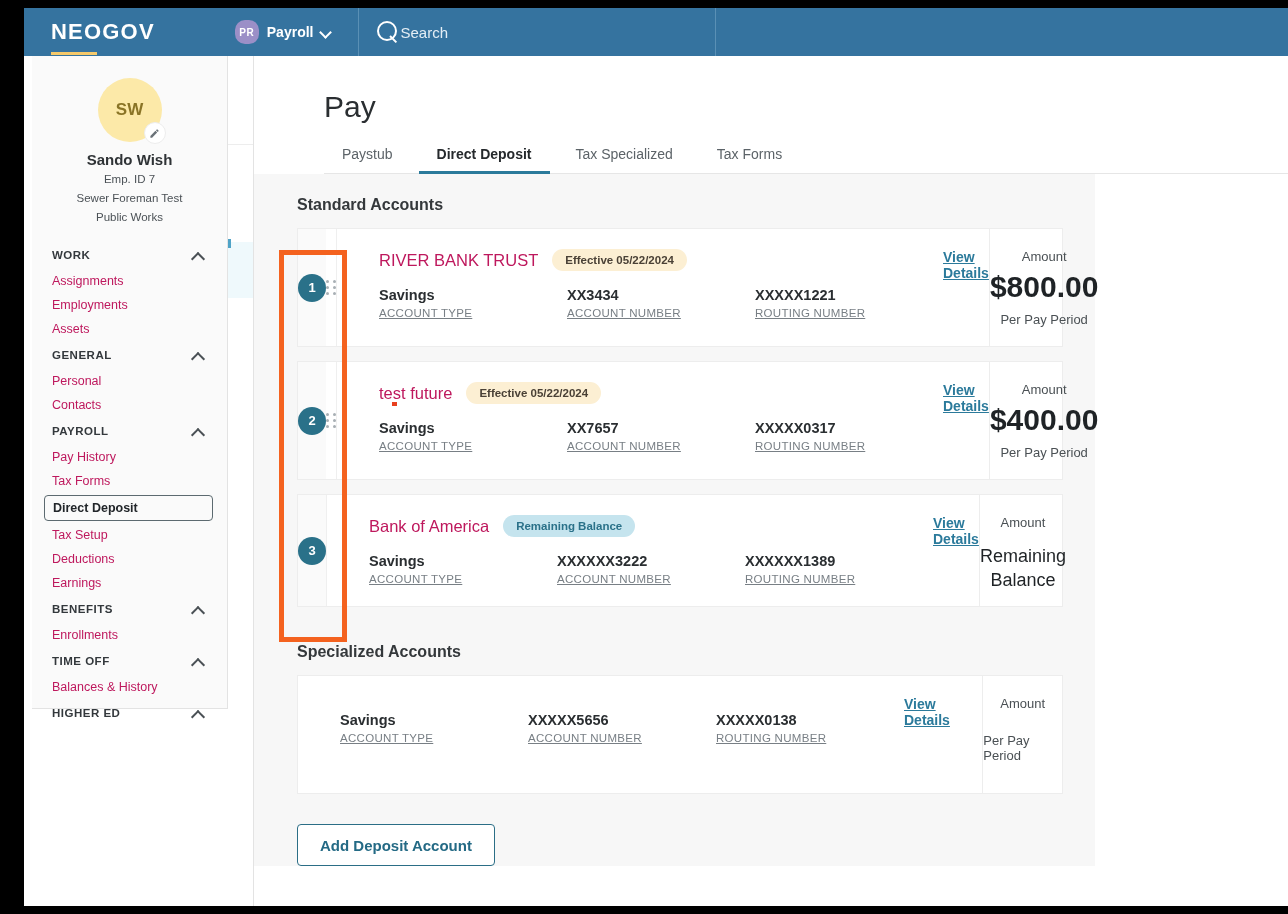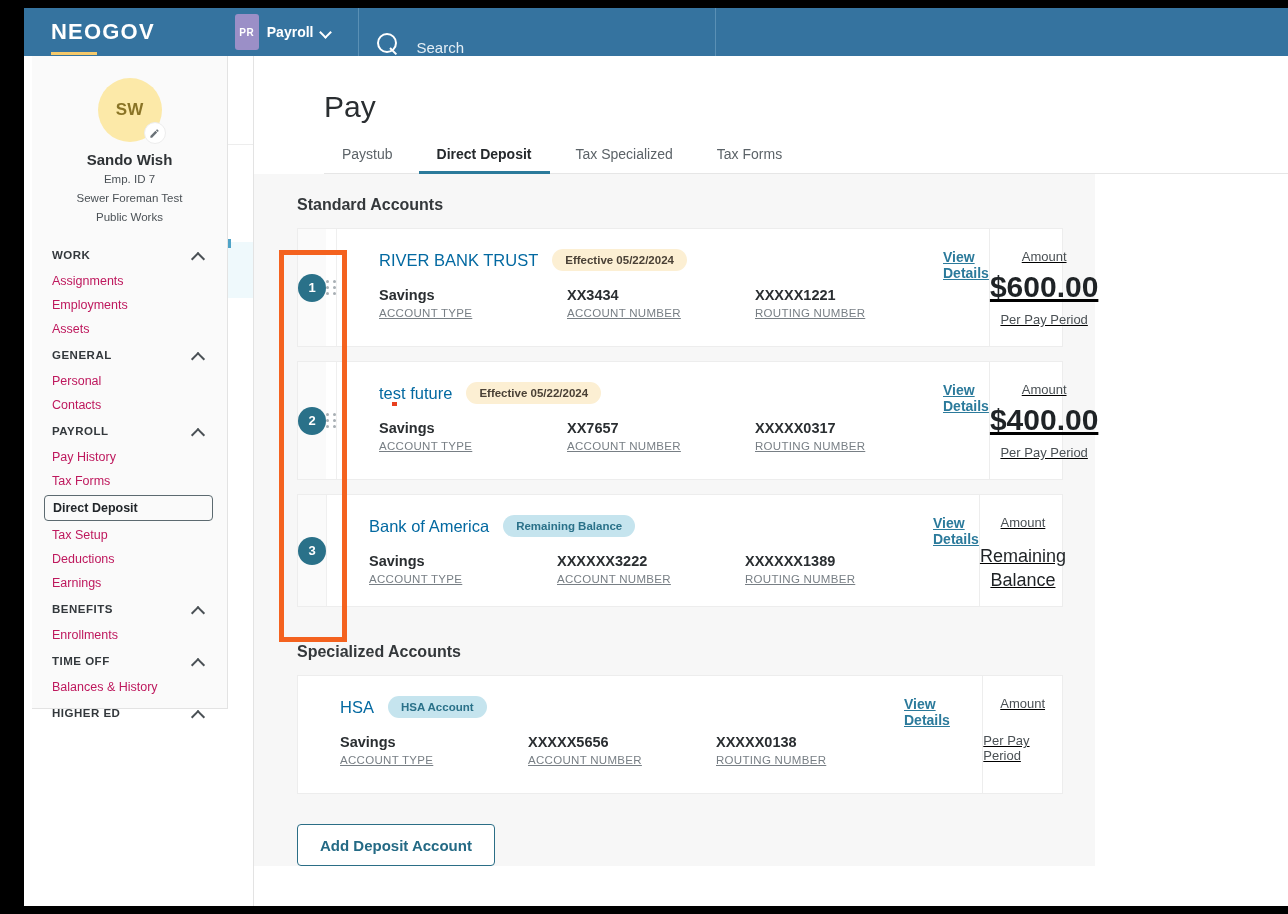--- a/index.html
+++ b/index.html
@@ -31,38 +31,38 @@
   }
   .logo-underline {
     position: absolute; left: 27px; top: 44px;
     width: 46px; height: 3px; background: #F5C96B;
   }
   .app-switch {
     display: flex; align-items: center; gap: 8px;
     margin-left: 80px;
   }
   .pr-badge {
-    width: 24px; height: 36px; border-radius: 3px;
+    width: 24px; height: 24px; border-radius: 10px;
     background: #9B8FC7; color: #fff;
     font-size: 10px; font-weight: bold;
     display: flex; align-items: center; justify-content: center;
     letter-spacing: 0.5px;
   }
   .app-name { color: #ffffff; font-size: 14px; font-weight: bold; }
   .chev { width: 11px; height: 11px; position: relative; }
   .chev::after {
     content: ""; position: absolute; left: 0; top: 1px;
     width: 7px; height: 7px;
     border-right: 2px solid #ffffff; border-bottom: 2px solid #ffffff;
     transform: rotate(45deg);
   }
   .search-wrap {
     margin-left: 26px; height: 48px; width: 358px;
     border-left: 1px solid #5A90B5; border-right: 1px solid #5A90B5;
-    display: flex; align-items: flex-end; padding-left: 18px; gap: 16px;
+    display: flex; align-items: center; padding-left: 18px; 
   }
   .search-icon { width: 23px; height: 23px; position: relative; }
   .search-icon::before {
     content: ""; position: absolute; left: 0; top: 0;
     width: 16px; height: 16px; border: 2px solid #ffffff; border-radius: 50%;
   }
   .search-icon::after {
     content: ""; position: absolute; left: 13px; top: 14px;
     width: 9px; height: 2px; background: #ffffff;
     transform: rotate(45deg); transform-origin: left center;
@@ -197,21 +197,21 @@
     display: flex; align-items: center; justify-content: center;
   }
   .drag-col {
     width: 42px; display: flex; align-items: center; justify-content: center;
     border-right: 1px solid #EFEFEF;
   }
   .drag-dots { display: grid; grid-template-columns: 3px 3px; gap: 3px 4px; }
   .drag-dots i { width: 3px; height: 3px; background: #A8AFB4; border-radius: 50%; display: block; }
   .card-body { flex: 1; padding: 20px 0 0 42px; }
   .card-head { display: flex; align-items: center; gap: 14px; }
-  .bank-name { font-size: 16.5px; color: #0369a1; font-weight: normal; }
+  .bank-name { font-size: 16.5px; color: #be185d; font-weight: normal; }
   .bank-name.spell { position: relative; }
   .bank-name.spell::after {
     content: ""; position: absolute; left: 13px; bottom: -3px;
     width: 5px; height: 4px; background: #E8401F;
   }
   .badge {
     border-radius: 12px; padding: 5px 13px;
     font-size: 11.5px; font-weight: bold; white-space: nowrap;
   }
   .badge.effective { background: #FCEFD3; color: #4A4136; }
@@ -227,21 +227,20 @@
     width: 186px; padding-top: 20px;
     display: flex; justify-content: flex-start;
   }
   .view-details {
     color: #2B7A9B; font-size: 14px; font-weight: bold;
   }
   .amount-col {
     width: 188px; border-left: 1px solid #EDEDED;
     display: flex; flex-direction: column; align-items: center;
     padding-top: 20px;
-    text-decoration: underline;
   }
   .amount-label { font-size: 13px; color: #4A5054; }
   .amount-value {
     font-size: 30px; color: #1F2326; font-weight: bold; margin-top: 6px;
   }
   .amount-value.small {
     font-size: 18px; font-weight: normal; line-height: 24px;
     text-align: center; margin-top: 14px;
   }
   .amount-sub { font-size: 13px; color: #4A5054; margin-top: 8px; }
@@ -402,21 +401,21 @@
                 <div class="field-value">XXXXX1221</div>
                 <div class="field-label">ROUTING NUMBER</div>
               </div>
             </div>
           </div>
           <div class="details-col">
             <a class="view-details" href="#">View Details</a>
           </div>
           <div class="amount-col">
             <div class="amount-label">Amount</div>
-            <div class="amount-value">$600.00</div>
+            <div class="amount-value">$800.00</div>
             <div class="amount-sub">Per Pay Period</div>
           </div>
         </div>
 
         <div class="card">
           <div class="order-col">
             <div class="order-badge">2</div>
           </div>
           <div class="drag-col">
             <span class="drag-dots">
@@ -493,24 +492,20 @@
         </div>
       </div>
 
       <div class="section-title">Specialized Accounts</div>
 
       <div class="card-list">
         <div class="card specialized">
           <div class="order-col"></div>
           <div class="drag-col"></div>
           <div class="card-body">
-            <div class="card-head">
-              <span class="bank-name">HSA</span>
-              <span class="badge hsa">HSA Account</span>
-            </div>
             <div class="fields">
               <div class="field">
                 <div class="field-value">Savings</div>
                 <div class="field-label">ACCOUNT TYPE</div>
               </div>
               <div class="field">
                 <div class="field-value">XXXXX5656</div>
                 <div class="field-label">ACCOUNT NUMBER</div>
               </div>
               <div class="field">

